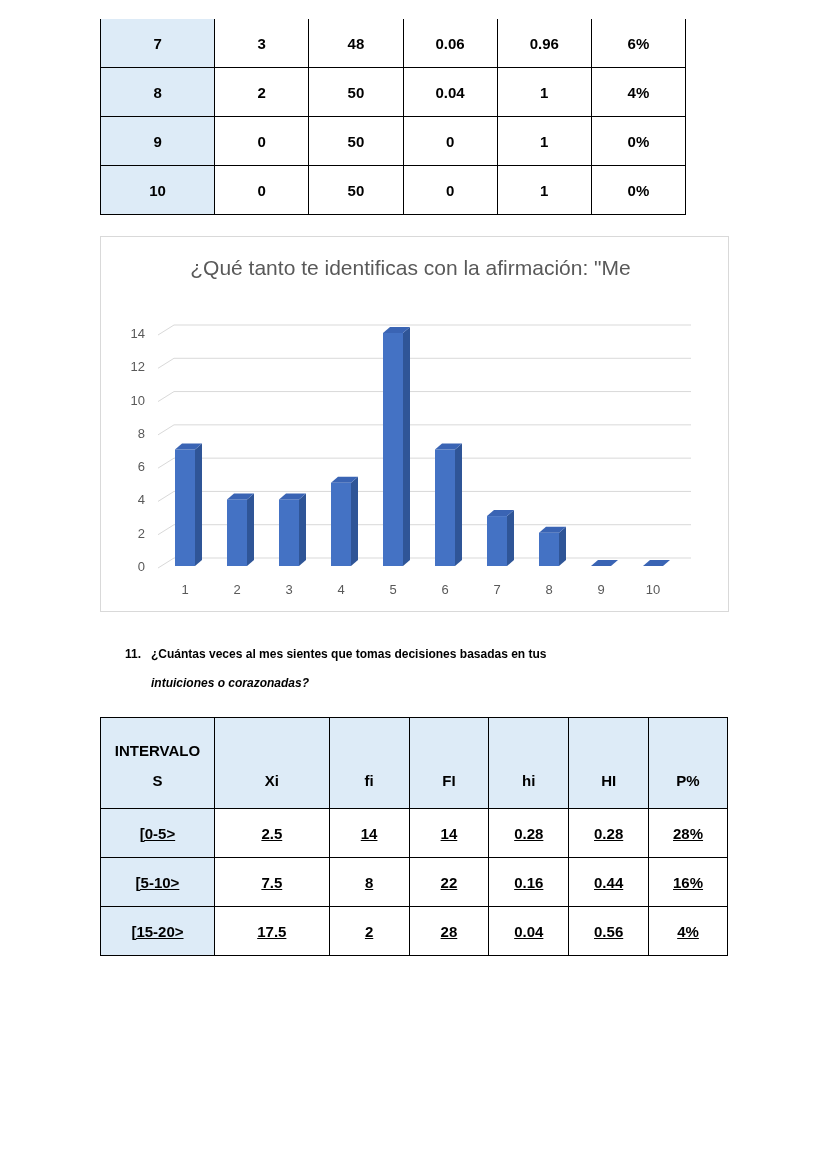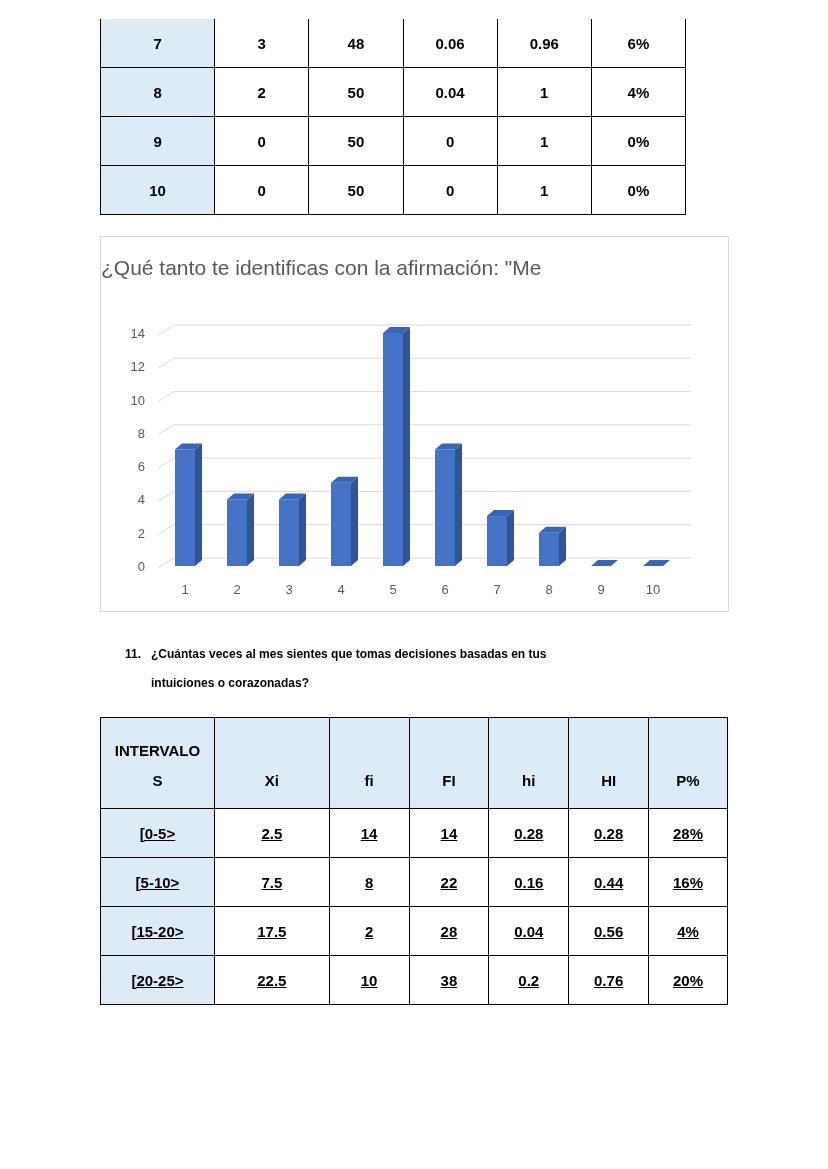--- a/index.html
+++ b/index.html
@@ -6,26 +6,26 @@
   body { width:828px; height:1169px; position:relative; overflow:hidden;
          font-family:"Liberation Sans", sans-serif; color:#000; }
   table { border-collapse:collapse; position:absolute; }
   td, th { border:1px solid #000; text-align:center; font-weight:bold; font-size:15px; padding:0; }
   .shade { background:#ddebf7; }
   #t1 { left:100px; top:19px; width:586px; }
   #t1 td { height:48px; }
   #t1 tr:first-child td { border-top:none; }
   #chart { position:absolute; left:100px; top:236px; width:627px; height:374px;
            border:1px solid #d9d9d9; background:#fff; }
-  #chart-title { position:absolute; left:0; right:8px; top:16px; 
+  #chart-title { position:absolute; left:0; right:8px; top:16px; text-align:center;
            font-size:21px; line-height:30px; color:#595959; font-weight:normal; }
   #chart svg { position:absolute; left:0; top:0; }
   #q11 { position:absolute; left:125px; top:640px; font-weight:bold; font-size:12px; line-height:29px; }
   #q11 .num { display:inline-block; width:26px; }
-  #q11 .l2 { padding-left:26px; }
+  #q11 .l2 { padding-left:26px;font-style:italic; }
   #t2 { left:100px; top:717px; width:628px; }
   #t2 th { height:78px; vertical-align:bottom; padding-bottom:12px; line-height:30px;text-align:center; }
   #t2 td { height:48px;text-decoration:underline; }
 </style>
 </head>
 <body>
 
 <table id="t1">
   <colgroup>
       <col style="width:114px">
@@ -188,23 +188,14 @@
     </tr>
     <tr>
       <td class="shade">[15-20&gt;</td>
       <td>17.5</td>
       <td>2</td>
       <td>28</td>
       <td>0.04</td>
       <td>0.56</td>
       <td>4%</td>
     </tr>
-    <tr>
-      <td class="shade">[20-25&gt;</td>
-      <td>22.5</td>
-      <td>10</td>
-      <td>38</td>
-      <td>0.2</td>
-      <td>0.76</td>
-      <td>20%</td>
-    </tr>
   </tbody>
 </table>
 
 </body></html>

